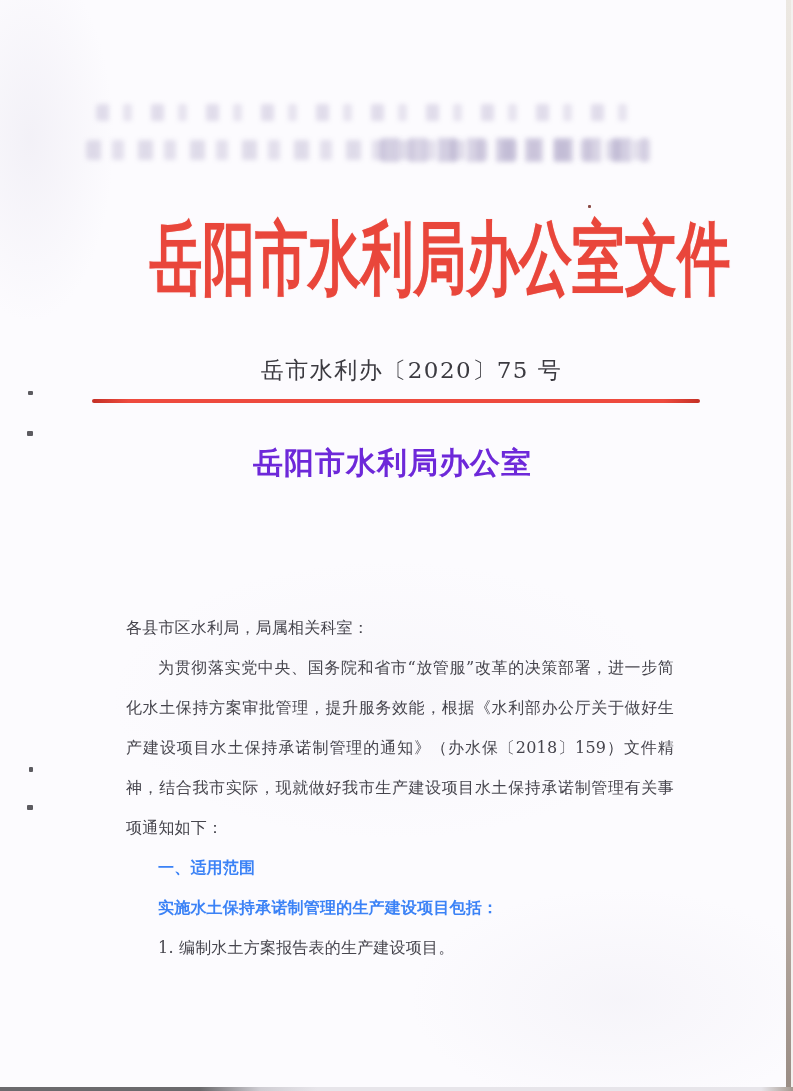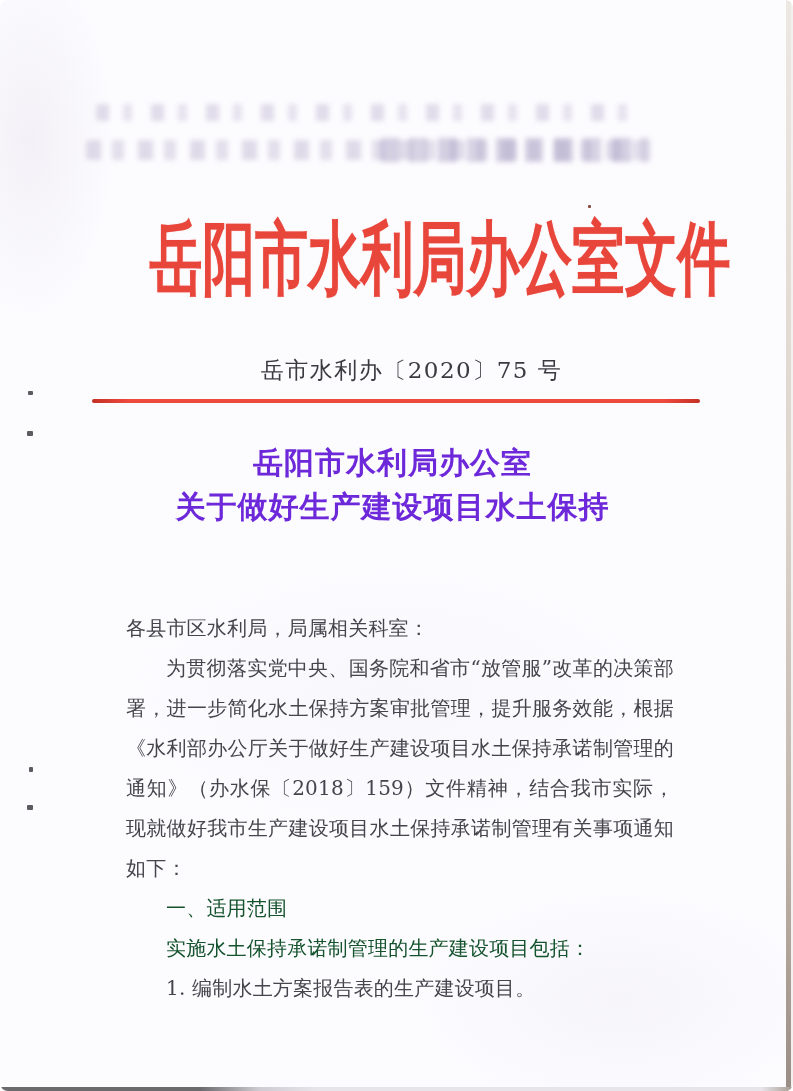--- a/index.html
+++ b/index.html
@@ -2,21 +2,20 @@
 <html><head>
 <meta charset="utf-8">
 <style>
   html,body{margin:0;padding:0;background:#ffffff;}
   .scan{
     position:relative;
     width:793px;height:1091px;
     background:#fcfbfe;
     overflow:hidden;
     font-family:"DejaVu Serif","Liberation Serif",serif;
-    border-radius:8px;
   }
   
   .scan::before{
     content:"";position:absolute;inset:0;
     background:
       radial-gradient(ellipse 120px 260px at 30px 140px, rgba(205,200,220,.20), transparent 70%),
       radial-gradient(ellipse 300px 160px at 620px 1000px, rgba(210,206,222,.14), transparent 70%),
       radial-gradient(ellipse 400px 200px at 390px 700px, rgba(214,210,224,.10), transparent 70%);
     pointer-events:none;
   }
@@ -48,26 +47,26 @@
     background:linear-gradient(to right,#c43026,#ee4a3e 6%,#ee4a3e 94%,#c43026);
   }
 
   .notice-title{
     position:absolute;left:0;right:8px;top:441px;text-align:center;
     font-size:30px;font-weight:bold;color:#6d28d9;line-height:44px;letter-spacing:1px;
   }
 
   .body-text{
     position:absolute;left:126px;top:608px;width:548px;
-    font-size:20px;line-height:40px;color:#46454d;letter-spacing:.2px;
+    font-size:16px;line-height:40px;color:#46454d;letter-spacing:.2px;
     text-align:justify;text-justify:inter-ideograph;
   }
   .body-text p{margin:0;}
   .indent{text-indent:2em;}
-  .bold-line{font-weight:normal;color:#14532d;}
+  .bold-line{font-weight:bold;color:#3b82f6;}
 
   
   .edge-right{
     position:absolute;top:0;bottom:0;right:2px;width:5px;
     background:linear-gradient(#ece8e2 0%,#ddd5cc 45%,#bfb3a9 78%,#998c84 100%);
   }
   .edge-right-outer{position:absolute;top:0;bottom:0;right:0;width:2px;background:#f3f1ef;}
   .edge-bottom{
     position:absolute;left:0;right:0;bottom:0;height:4px;
     background:linear-gradient(to right,#6b6a6d 0 200px,#cfcdd3 260px,#e7e5ea 40%,#e7e5ea 96%,#a59a91);
@@ -91,21 +90,20 @@
   <div class="masthead">
     <span>岳阳市水利局办公室文件</span>
   </div>
 
   <div class="doc-number">岳市水利办〔2020〕75 号</div>
 
   <div class="red-rule"></div>
 
   <div class="notice-title">
     <div>岳阳市水利局办公室</div>
-    <div>关于做好生产建设项目水土保持</div>
   </div>
 
   <div class="body-text">
     <p>各县市区水利局，局属相关科室：</p>
     <p class="indent">为贯彻落实党中央、国务院和省市“放管服”改革的决策部署，进一步简化水土保持方案审批管理，提升服务效能，根据《水利部办公厅关于做好生产建设项目水土保持承诺制管理的通知》（办水保〔2018〕159）文件精神，结合我市实际，现就做好我市生产建设项目水土保持承诺制管理有关事项通知如下：</p>
     <p class="indent bold-line">一、适用范围</p>
     <p class="indent bold-line">实施水土保持承诺制管理的生产建设项目包括：</p>
     <p class="indent">1. 编制水土方案报告表的生产建设项目。</p>
   </div>
 

